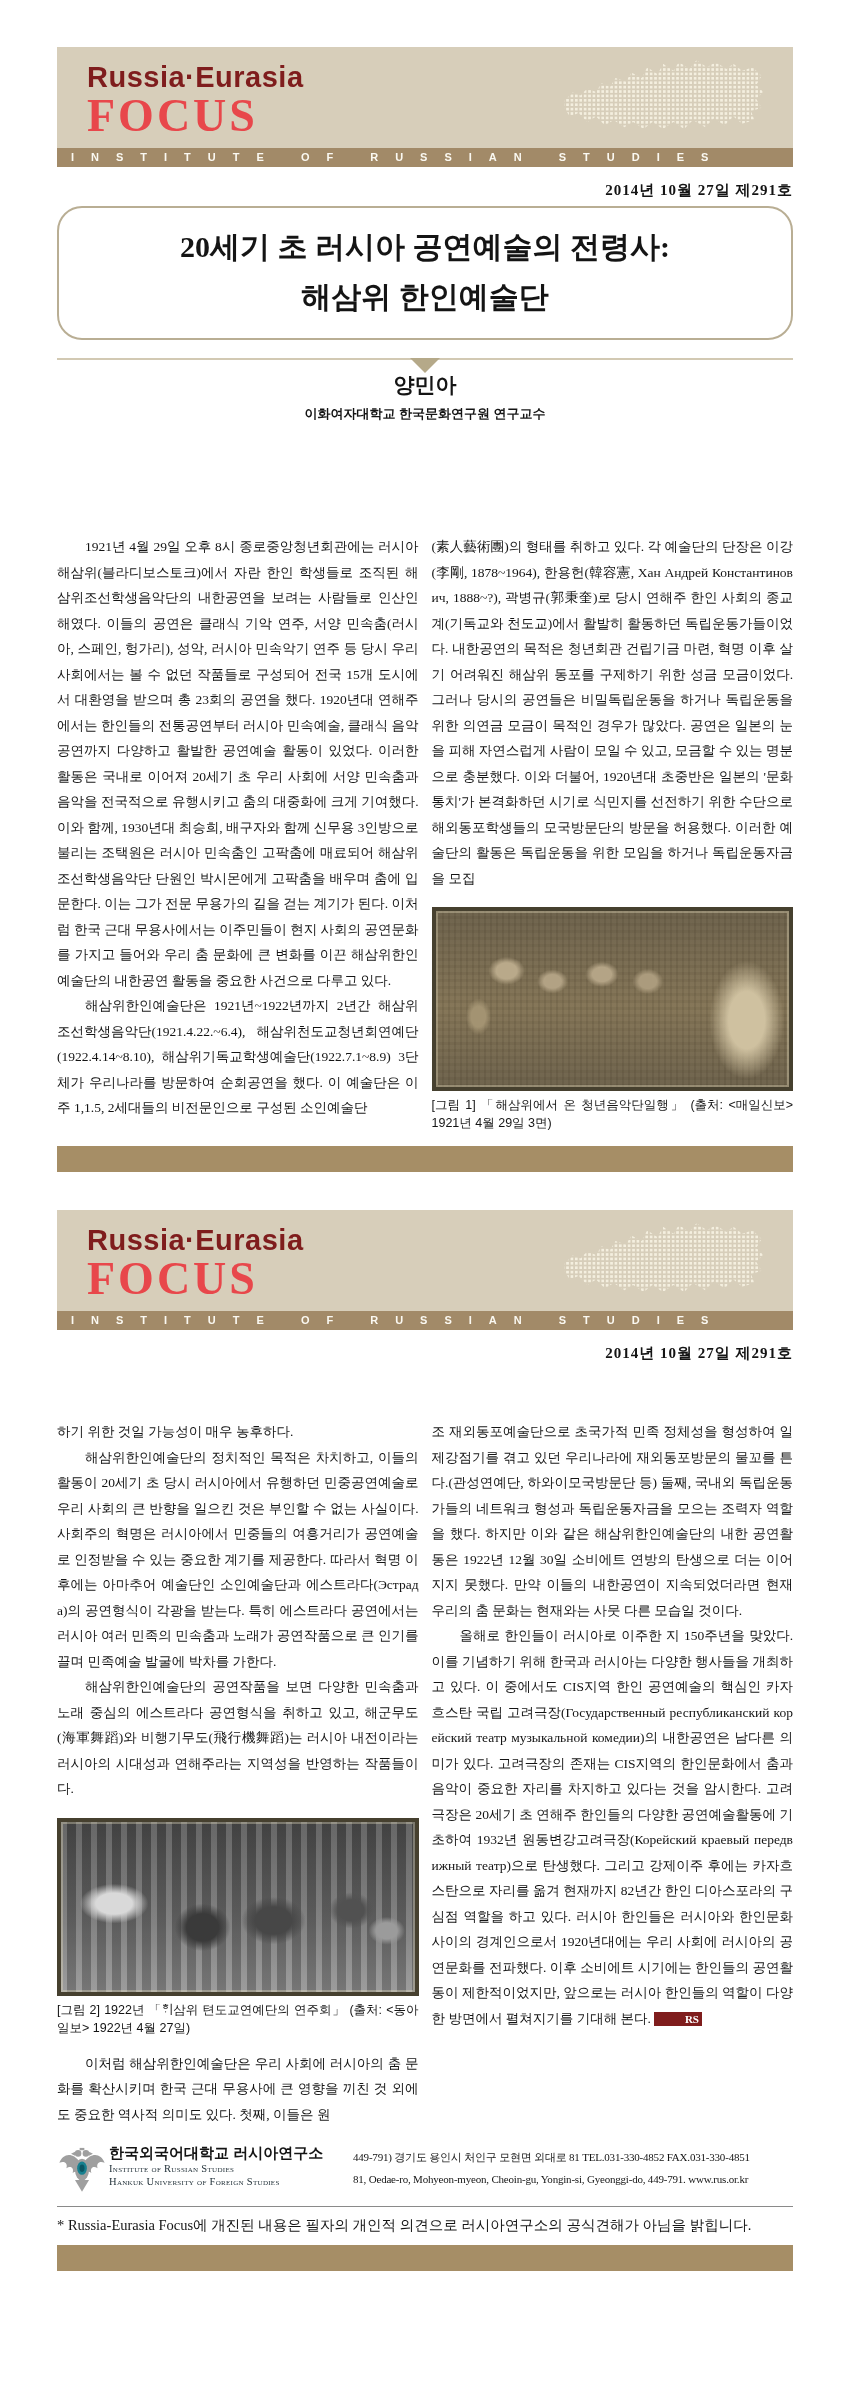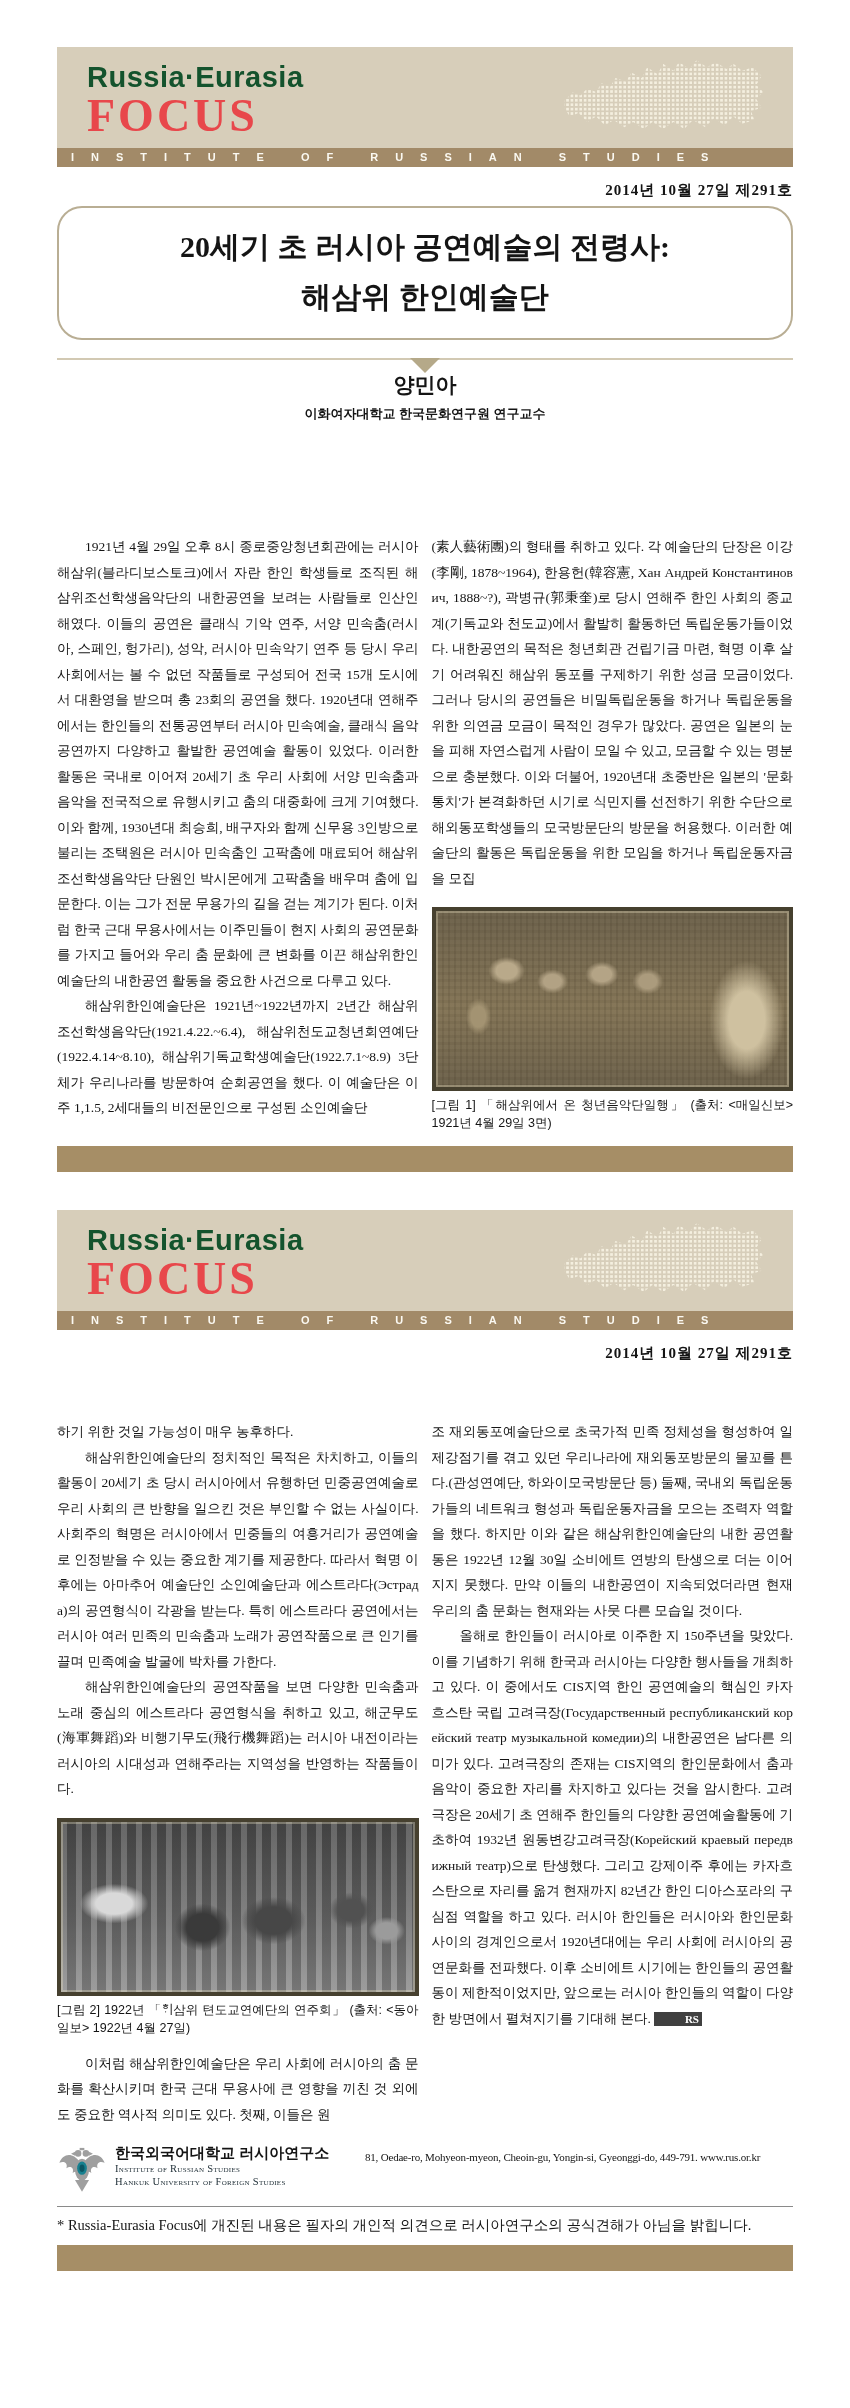--- a/index.html
+++ b/index.html
@@ -6,21 +6,21 @@
   html,body { background:#ffffff; }
   .canvas { position:relative; width:850px; height:2408px; background:#fff; overflow:hidden;
             font-family:"Liberation Serif","DejaVu Serif",serif; color:#141414; }
   .page { width:736px; margin-left:57px; }
   .page1 { padding-top:47px; }
   .page2 { padding-top:38px; }
 
   
   .mast { position:relative; height:101px; background:#d7ceba; padding:15px 0 0 30px; }
   .mast-line1 { font-family:"Liberation Sans","DejaVu Sans",sans-serif; font-weight:bold;
-                font-size:29px; line-height:30px; color:#14532d; letter-spacing:0.5px; }
+                font-size:29px; line-height:30px; color:#7f1d1d; letter-spacing:0.5px; }
   .mast-line2 { font-family:"Liberation Serif","DejaVu Serif",serif; font-weight:bold;
                 font-size:46px; line-height:46px; color:#e8474b; letter-spacing:3px; margin-top:1px; }
   .map { position:absolute; right:4px; top:8px; width:252px; height:88px; }
   .mast-band { height:19px; background:#a28a68; color:#fbf9f2;
                font-family:"Liberation Sans","DejaVu Sans",sans-serif; font-weight:bold;
                font-size:11px; line-height:19px; letter-spacing:17px; padding-left:14px;
                white-space:nowrap; overflow:hidden; }
 
   .dateline { margin-top:14px; text-align:right; font-weight:bold; font-size:15px; letter-spacing:1px; }
 
@@ -64,26 +64,26 @@
       radial-gradient(32px 26px at 82% 52%, #515151 0 40%, rgba(81,81,81,0) 70%),
       radial-gradient(26px 20px at 92% 64%, #9b9b9b 0 40%, rgba(155,155,155,0) 70%),
       repeating-linear-gradient(90deg, rgba(255,255,255,.14) 0 6px, rgba(0,0,0,.16) 6px 15px),
       linear-gradient(#4e4e4e, #6d6d6d 58%, #8d8d8d); }
   .cap { margin-top:5px; font-family:"Liberation Sans","DejaVu Sans",sans-serif; font-weight:normal;
          font-size:12.5px; line-height:18px; text-align:justify; }
 
   .bottom-band { height:26px; background:#a68e66; margin-top:14px; }
   .page2 .bottom-band { margin-top:8px; }
 
-  .end-mark { display:inline-block; background:#404040; color:#ffffff;
+  .end-mark { display:inline-block; background:#7f1d1d; color:#ffffff;
               font-family:"Liberation Serif",serif; font-weight:bold; font-size:11px;
               line-height:14px; padding:0 3px; margin-left:3px; }
 
   
-  .footer { display:flex; align-items:flex-start; gap:8px; margin-top:14px; }
+  .footer { display:flex; align-items:flex-start; gap:2px; margin-top:14px; }
   .eagle { width:50px; height:56px; flex:none; }
   .org { width:242px; flex:none; padding-top:2px; }
   .org-kr { font-family:"Liberation Sans","DejaVu Sans",sans-serif; font-weight:bold; font-size:15px; line-height:19px; }
   .org-en { font-variant:small-caps; font-size:10.5px; line-height:13px; color:#23323a; letter-spacing:0.3px; }
   .addr { padding-top:5px; font-size:11px; line-height:22px; white-space:nowrap; letter-spacing:-0.2px; }
   .rule { border:none; border-top:1px solid #8a8a8a; margin:9px 0 7px; }
   .note { font-size:14.5px; line-height:23px; }
 </style>
 </head>
 <body>
@@ -188,20 +188,21 @@
         </g>
         <ellipse cx="32" cy="31" rx="6.2" ry="8.5" fill="#17808f"></ellipse>
         <ellipse cx="32" cy="31" rx="3.2" ry="4.8" fill="#0b5663"></ellipse>
       </svg>
       <div class="org">
         <div class="org-kr">한국외국어대학교 러시아연구소</div>
         <div class="org-en">Institute of Russian Studies</div>
         <div class="org-en">Hankuk University of Foreign Studies</div>
       </div>
       <div class="addr">
+        <div>449-791) 경기도 용인시 처인구 모현면 외대로 81   TEL.031-330-4852   FAX.031-330-4851</div>
         <div>81, Oedae-ro, Mohyeon-myeon, Cheoin-gu, Yongin-si, Gyeonggi-do, 449-791.  www.rus.or.kr</div>
       </div>
     </div>
 
     <hr class="rule">
     <div class="note">* Russia-Eurasia Focus에 개진된 내용은 필자의 개인적 의견으로 러시아연구소의 공식견해가 아님을 밝힙니다.</div>
 
     <div class="bottom-band"></div>
   </section>
 </div>

